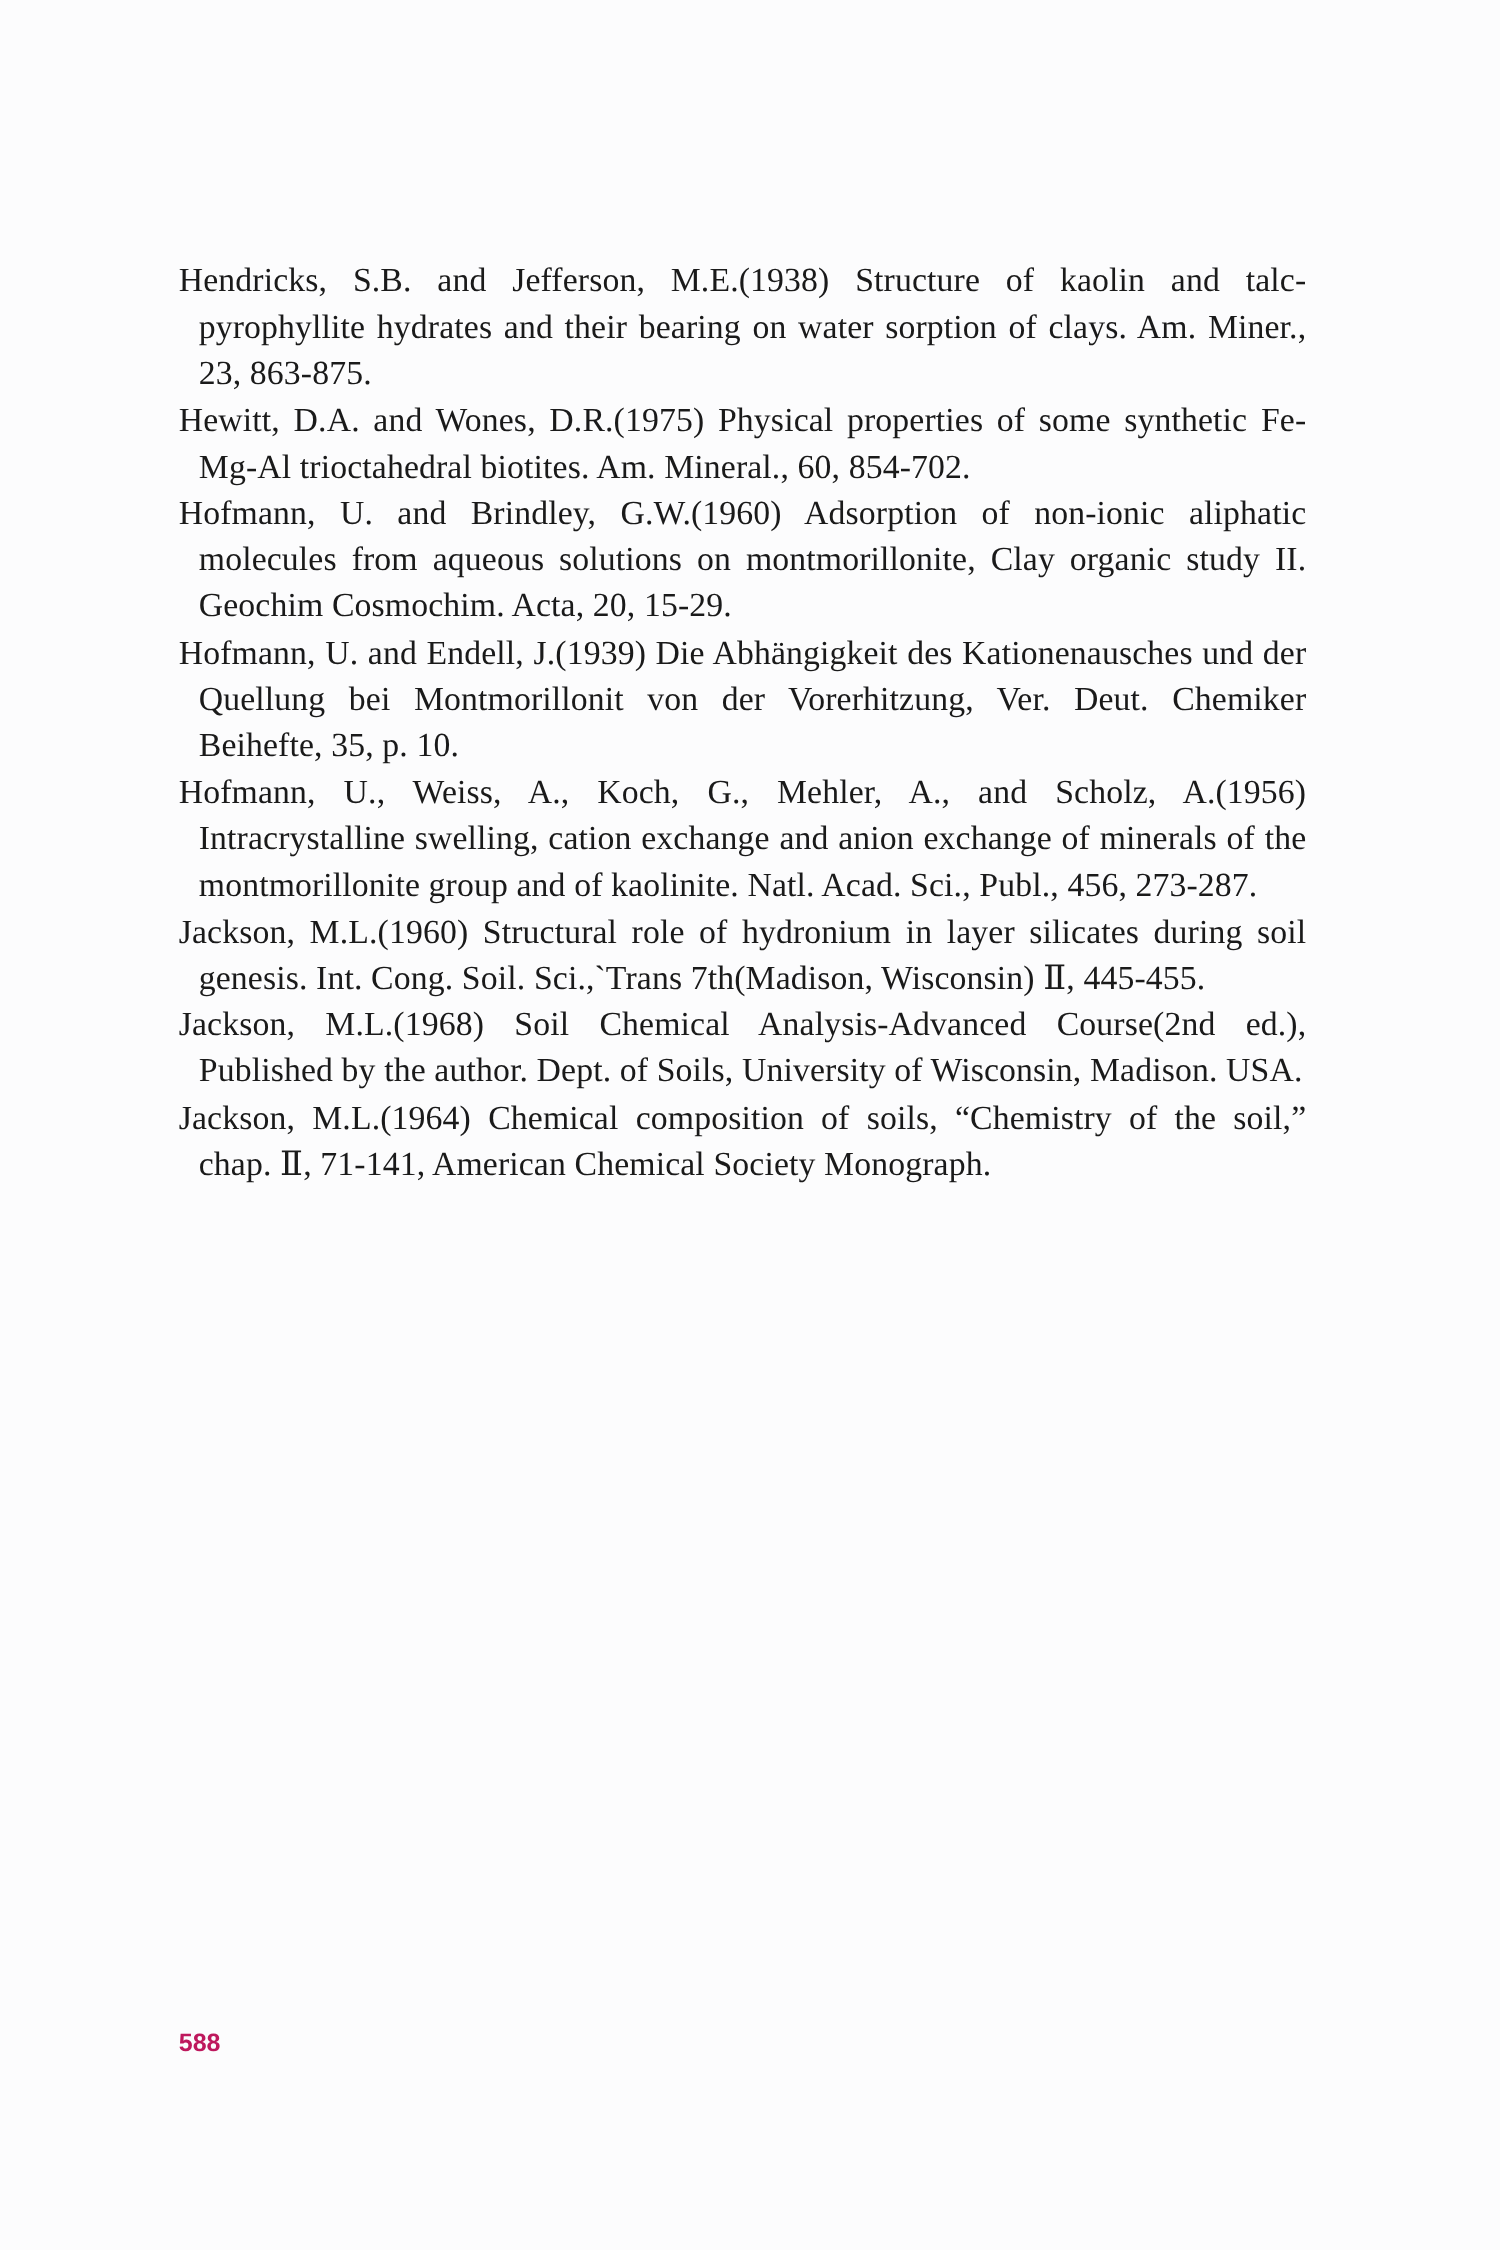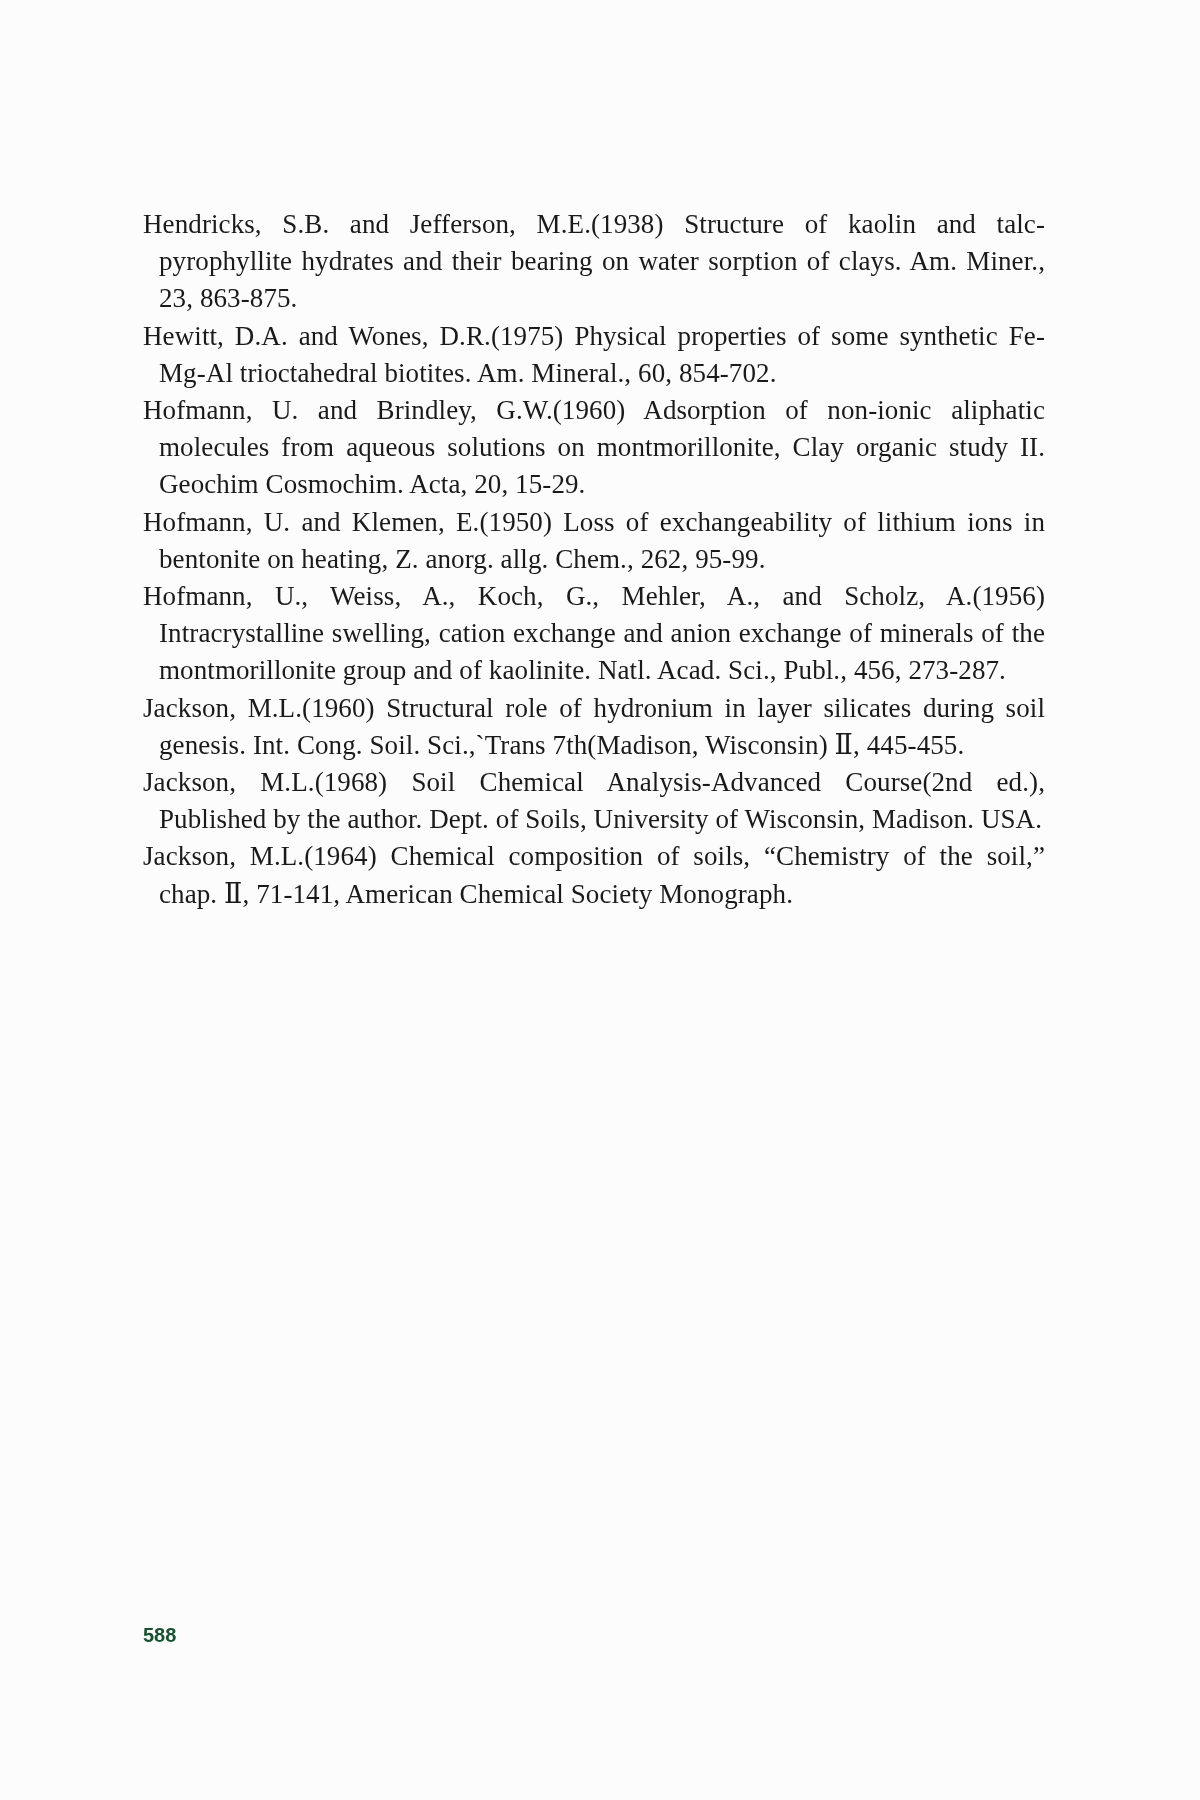--- a/index.html
+++ b/index.html
@@ -36,31 +36,31 @@
       margin: 0;
       letter-spacing: 0.1px;
     }
     .page-number {
       position: absolute;
       left: 143px;
       top: 1624px;
       font-family: "Liberation Sans", "DejaVu Sans", sans-serif;
       font-weight: bold;
       font-size: 20px;
-      color: #14532d;
+      color: #be185d;
     }
   </style>
 </head>
 <body>
 
 <div class="page">
   <div class="references">
     <p class="ref">Hendricks, S.B. and Jefferson, M.E.(1938) Structure of kaolin and talc-pyrophyllite hydrates and their bearing on water sorption of clays. Am. Miner., 23, 863-875.</p>
     <p class="ref">Hewitt, D.A. and Wones, D.R.(1975) Physical properties of some synthetic Fe-Mg-Al trioctahedral biotites. Am. Mineral., 60, 854-702.</p>
     <p class="ref">Hofmann, U. and Brindley, G.W.(1960) Adsorption of non-ionic aliphatic molecules from aqueous solutions on montmorillonite, Clay organic study II. Geochim Cosmochim. Acta, 20, 15-29.</p>
-    <p class="ref">Hofmann, U. and Klemen, E.(1950) Loss of exchangeability of lithium ions in bentonite on heating, Z. anorg. allg. Chem., 262, 95-99.</p>
+    <p class="ref">Hofmann, U. and Endell, J.(1939) Die Abhängigkeit des Kationenausches und der Quellung bei Montmorillonit von der Vorerhitzung, Ver. Deut. Chemiker Beihefte, 35, p. 10.</p>
     <p class="ref">Hofmann, U., Weiss, A., Koch, G., Mehler, A., and Scholz, A.(1956) Intracrystalline swelling, cation exchange and anion exchange of minerals of the montmorillonite group and of kaolinite. Natl. Acad. Sci., Publ., 456, 273-287.</p>
     <p class="ref">Jackson, M.L.(1960) Structural role of hydronium in layer silicates during soil genesis. Int. Cong. Soil. Sci.,`Trans 7th(Madison, Wisconsin) Ⅱ, 445-455.</p>
     <p class="ref">Jackson, M.L.(1968) Soil Chemical Analysis-Advanced Course(2nd ed.), Published by the author. Dept. of Soils, University of Wisconsin, Madison. USA.</p>
     <p class="ref">Jackson, M.L.(1964) Chemical composition of soils, “Chemistry of the soil,” chap. Ⅱ, 71-141, American Chemical Society Monograph.</p>
   </div>
   <div class="page-number">588</div>
 </div>
 
 </body></html>

